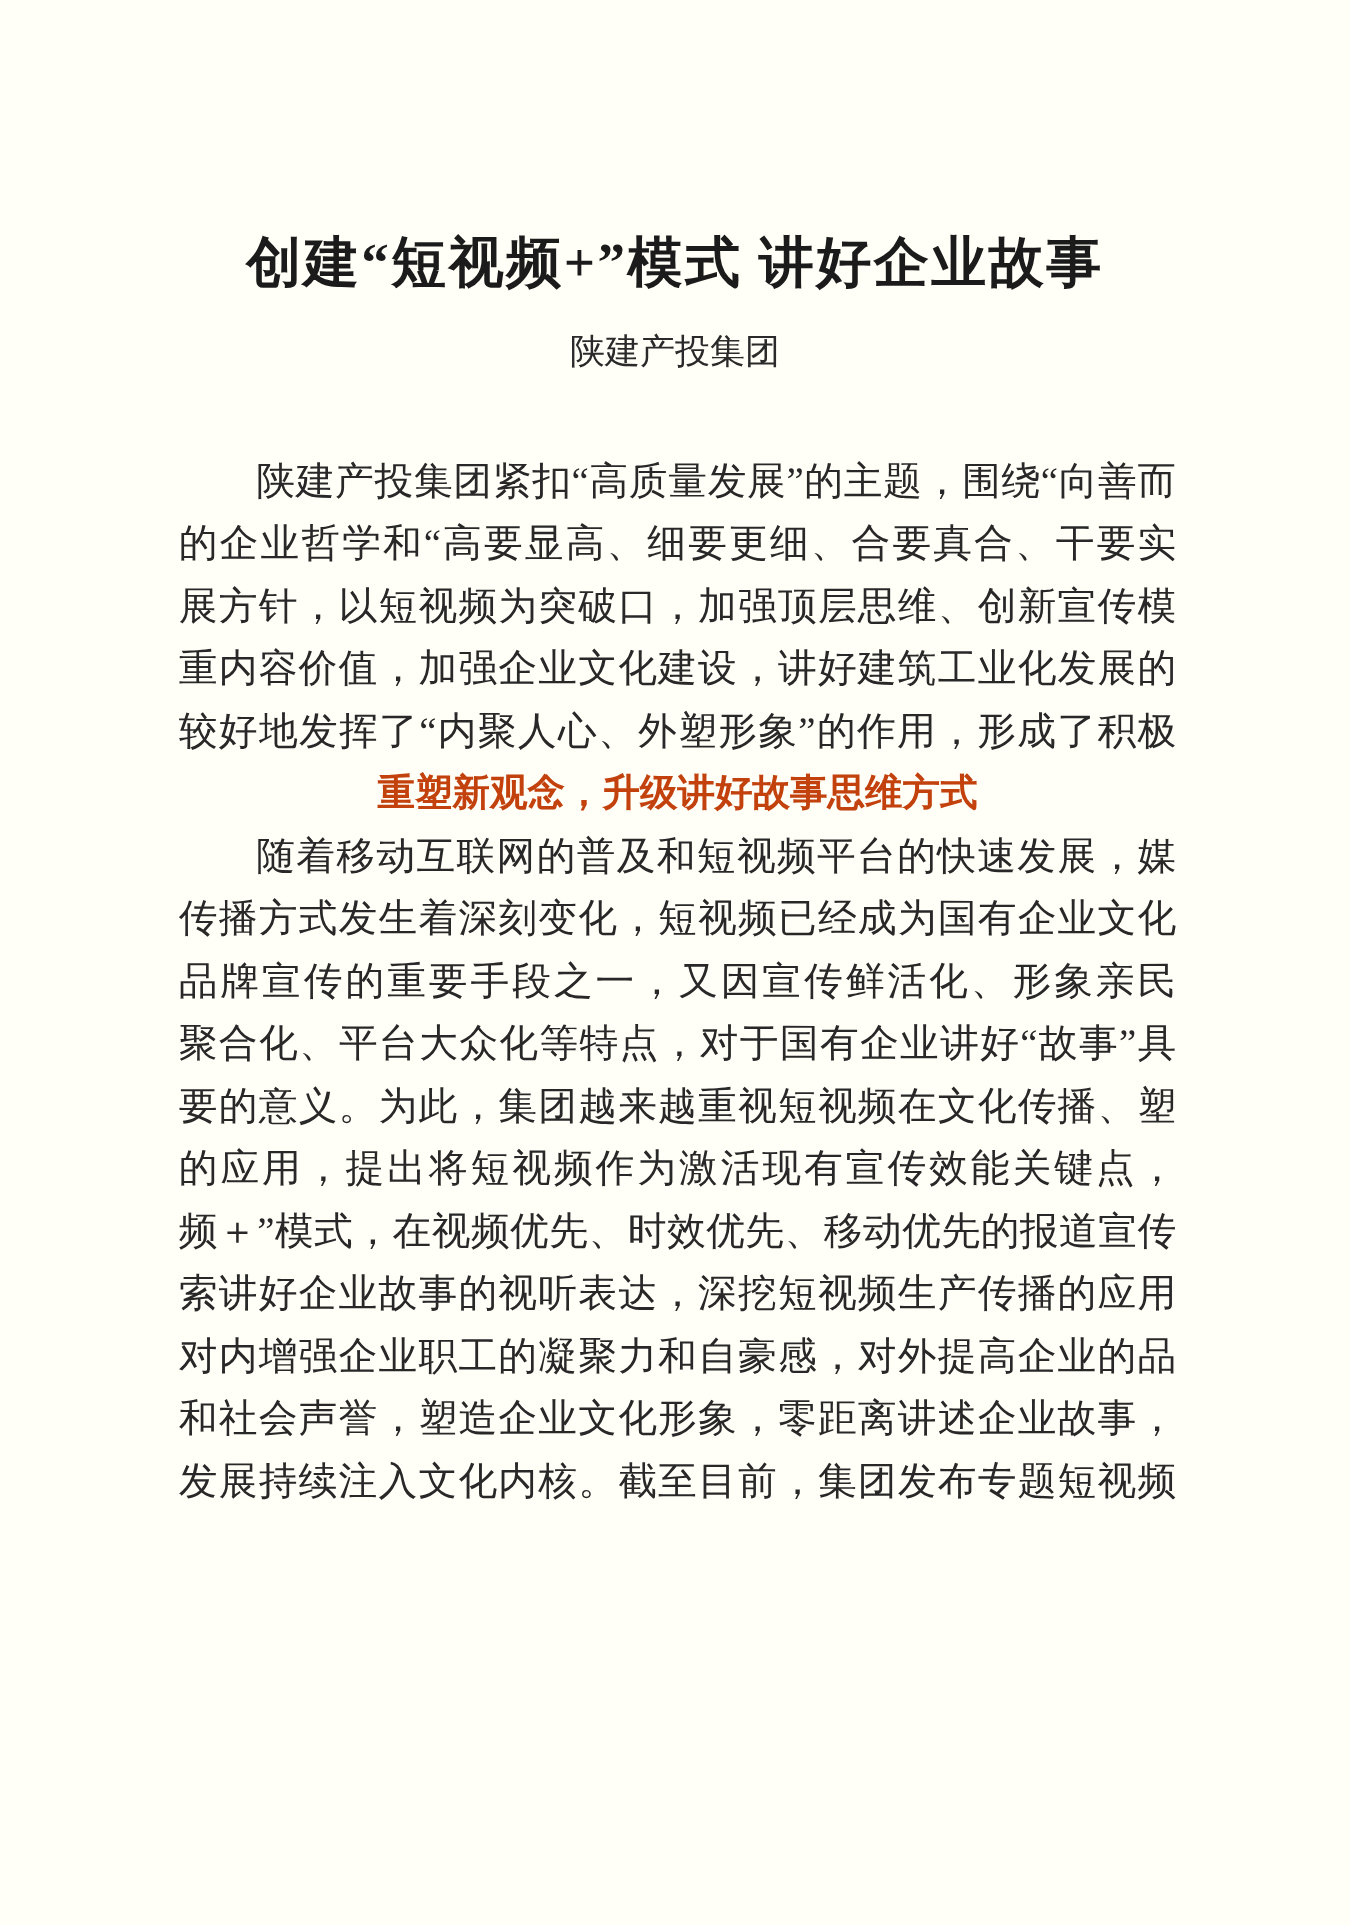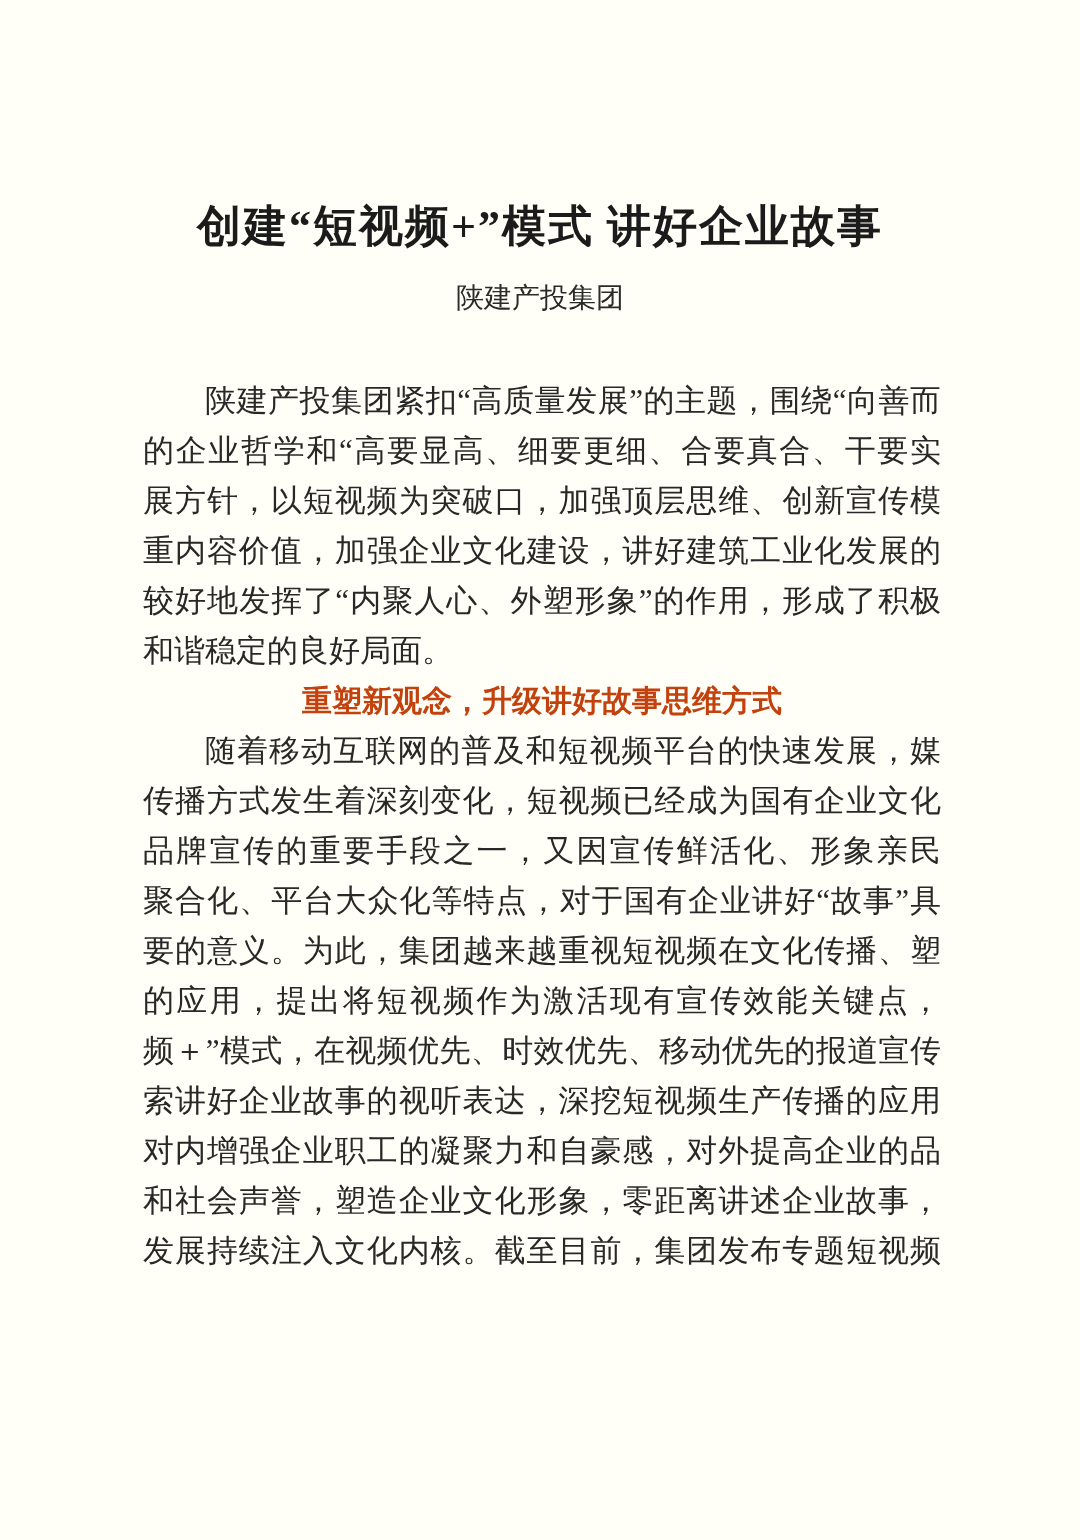--- a/index.html
+++ b/index.html
@@ -12,21 +12,21 @@
     width: 1080px;
     height: 1540px;
     margin: 0 auto;
     background: #FFFEF7;
     color: #232323;
     font-family: "Liberation Serif", "DejaVu Serif", serif;
     overflow: hidden;
     box-sizing: border-box;
   }
   .doc-title {
-    margin: 16px;
+    margin: 0;
     padding-top: 182px;
     text-align: center;
     font-size: 44px;
     line-height: 58px;
     font-weight: 700;
     color: #1b1b1b;
     letter-spacing: 2px;
   }
   .doc-author {
     margin-top: 22px;
@@ -81,21 +81,20 @@
 
   <div class="doc-author">陕建产投集团</div>
 
   <div class="doc-body">
 
     <div class="line ind">陕建产投集团紧扣“高质量发展”的主题，围绕“向善而建”</div>
     <div class="line">的企业哲学和“高要显高、细要更细、合要真合、干要实干”发</div>
     <div class="line">展方针，以短视频为突破口，加强顶层思维、创新宣传模式、注</div>
     <div class="line">重内容价值，加强企业文化建设，讲好建筑工业化发展的故事，</div>
     <div class="line">较好地发挥了“内聚人心、外塑形象”的作用，形成了积极向上、</div>
-    <div class="line noj">和谐稳定的良好局面。</div>
 
     <h2 class="section-heading">重塑新观念，升级讲好故事思维方式</h2>
 
     <div class="line ind">随着移动互联网的普及和短视频平台的快速发展，媒体格局、</div>
     <div class="line">传播方式发生着深刻变化，短视频已经成为国有企业文化建设和</div>
     <div class="line">品牌宣传的重要手段之一，又因宣传鲜活化、形象亲民化、信息</div>
     <div class="line">聚合化、平台大众化等特点，对于国有企业讲好“故事”具有重</div>
     <div class="line">要的意义。为此，集团越来越重视短视频在文化传播、塑造形象</div>
     <div class="line">的应用，提出将短视频作为激活现有宣传效能关键点，以“短视</div>
     <div class="line">频＋”模式，在视频优先、时效优先、移动优先的报道宣传中探</div>

